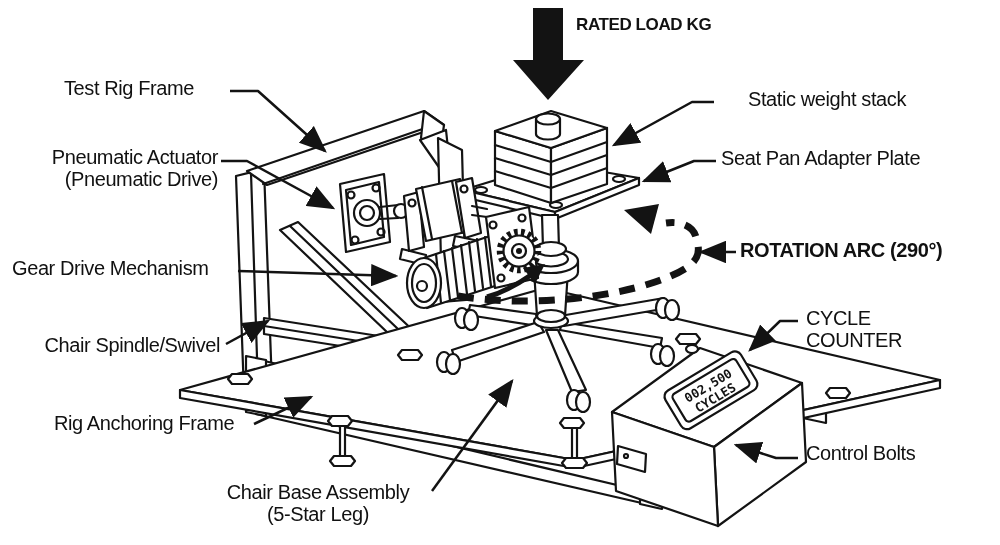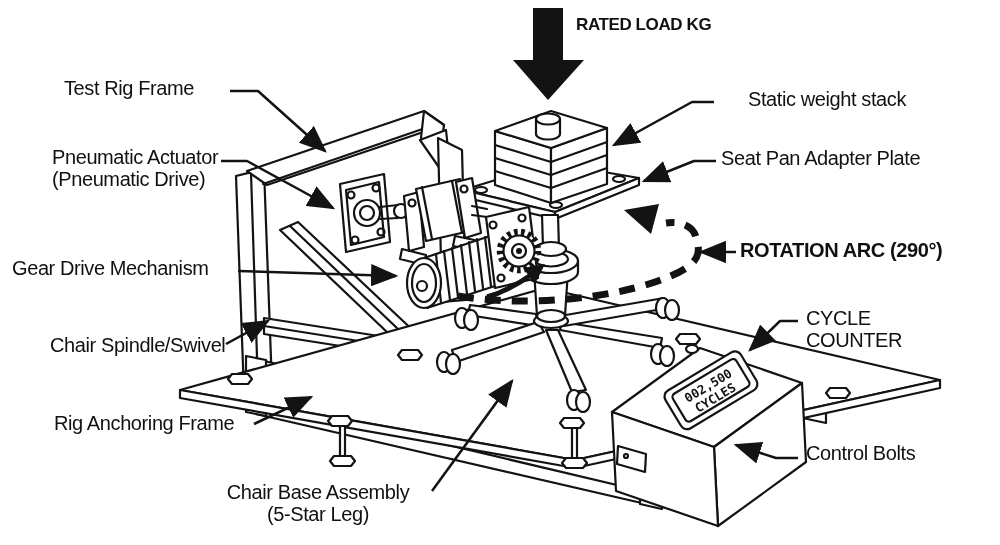--- a/index.html
+++ b/index.html
@@ -2,21 +2,21 @@
 <html><head>
 <meta charset="utf-8">
 <style>
   html,body{margin:0;padding:0;background:#fff;}
   .stage{position:relative;width:1000px;height:545px;background:#fff;overflow:hidden;
          font-family:"Liberation Sans","DejaVu Sans",sans-serif;color:#111;}
   .stage svg{position:absolute;left:0;top:0;}
   .lbl{position:absolute;font-size:20px;line-height:1.1;letter-spacing:-0.4px;white-space:nowrap;color:#111;}
   .lbl span{display:block;}
   .b{font-weight:bold;}
-  .ra{margin-left:42px;}
+  .ra{text-align:right;}
   .ce{text-align:center;}
   
   .ln{stroke:#131313;stroke-width:2.2;fill:none;stroke-linejoin:round;stroke-linecap:round;}
   .w{fill:#ffffff;}
   .ink{fill:#131313;stroke:none;}
   .leader{stroke:#131313;stroke-width:2.5;fill:none;stroke-linejoin:round;}
 </style>
 </head>
 <body>
 

